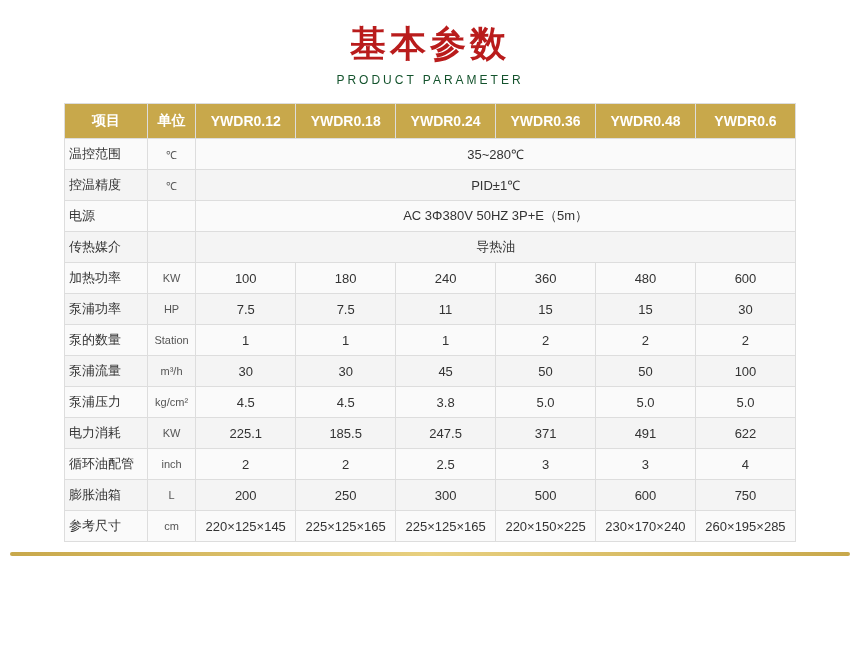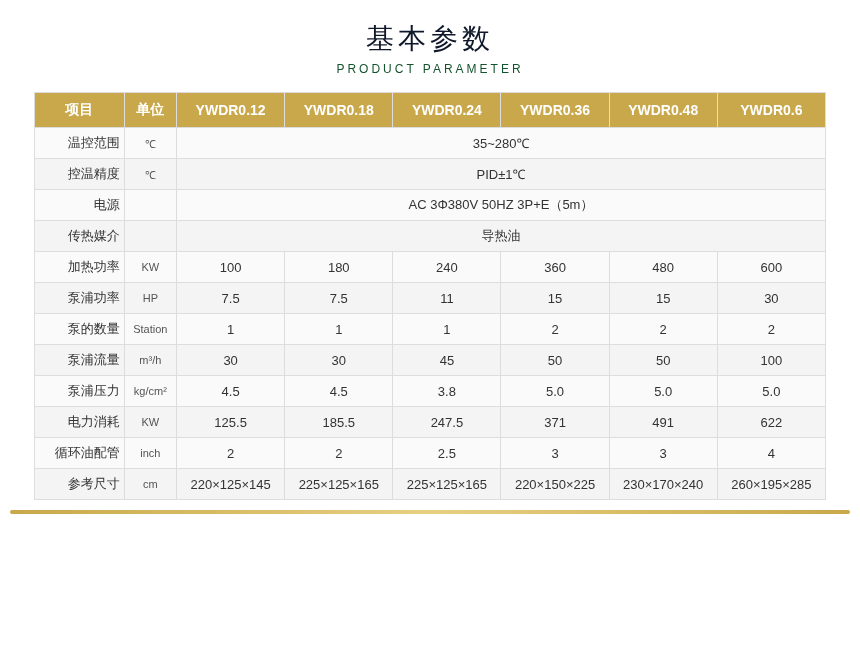--- a/index.html
+++ b/index.html
@@ -7,34 +7,34 @@
       background: #fff;
       font-family: "Microsoft YaHei", "SimHei", Arial, sans-serif;
       width: 860px;
       min-height: 647px;
       display: flex;
       flex-direction: column;
       align-items: center;
       padding: 20px 10px 20px 10px;
     }
     .page-title {
-      font-size: 28px;
-      font-weight: normal;
-      color: #0f172a;
+      font-size: 36px;
+      font-weight: bold;
+      color: #b91c1c;
       letter-spacing: 4px;
       margin-bottom: 4px;
     }
     .page-subtitle {
       font-size: 12px;
       color: #14532d;
       letter-spacing: 3px;
       margin-bottom: 16px;
     }
     .param-table {
-      width: 792px;
+      width: 732px;
       border-collapse: collapse;
       font-size: 13px;
       color: #333;
     }
     .param-table th, .param-table td {
       border: 1px solid #ddd;
       text-align: center;
       padding: 6px 4px;
       white-space: nowrap;
     }
@@ -46,21 +46,21 @@
       padding: 8px 6px;
     }
     .param-table tbody tr:nth-child(odd) {
       background-color: #fafafa;
     }
     .param-table tbody tr:nth-child(even) {
       background-color: #f4f4f4;
     }
     .param-table td.col-item {
       font-weight: normal;
-      text-align: right;
+      text-align: left;
       background-color: inherit;
     }
     .param-table td.col-unit {
       font-size: 11px;
       color: #555;
     }
     .param-table td.span-col {
       text-align: center;
     }
     .bottom-bar {
@@ -157,36 +157,46 @@
         <td>4.5</td>
         <td>4.5</td>
         <td>3.8</td>
         <td>5.0</td>
         <td>5.0</td>
         <td>5.0</td>
       </tr>
       <tr>
         <td class="col-item">电力消耗</td>
         <td class="col-unit">KW</td>
-        <td>125.5</td>
+        <td>225.1</td>
         <td>185.5</td>
         <td>247.5</td>
         <td>371</td>
         <td>491</td>
         <td>622</td>
       </tr>
       <tr>
         <td class="col-item">循环油配管</td>
         <td class="col-unit">inch</td>
         <td>2</td>
         <td>2</td>
         <td>2.5</td>
         <td>3</td>
         <td>3</td>
         <td>4</td>
+      </tr>
+      <tr>
+        <td class="col-item">膨胀油箱</td>
+        <td class="col-unit">L</td>
+        <td>200</td>
+        <td>250</td>
+        <td>300</td>
+        <td>500</td>
+        <td>600</td>
+        <td>750</td>
       </tr>
       <tr>
         <td class="col-item">参考尺寸</td>
         <td class="col-unit">cm</td>
         <td>220×125×145</td>
         <td>225×125×165</td>
         <td>225×125×165</td>
         <td>220×150×225</td>
         <td>230×170×240</td>
         <td>260×195×285</td>

